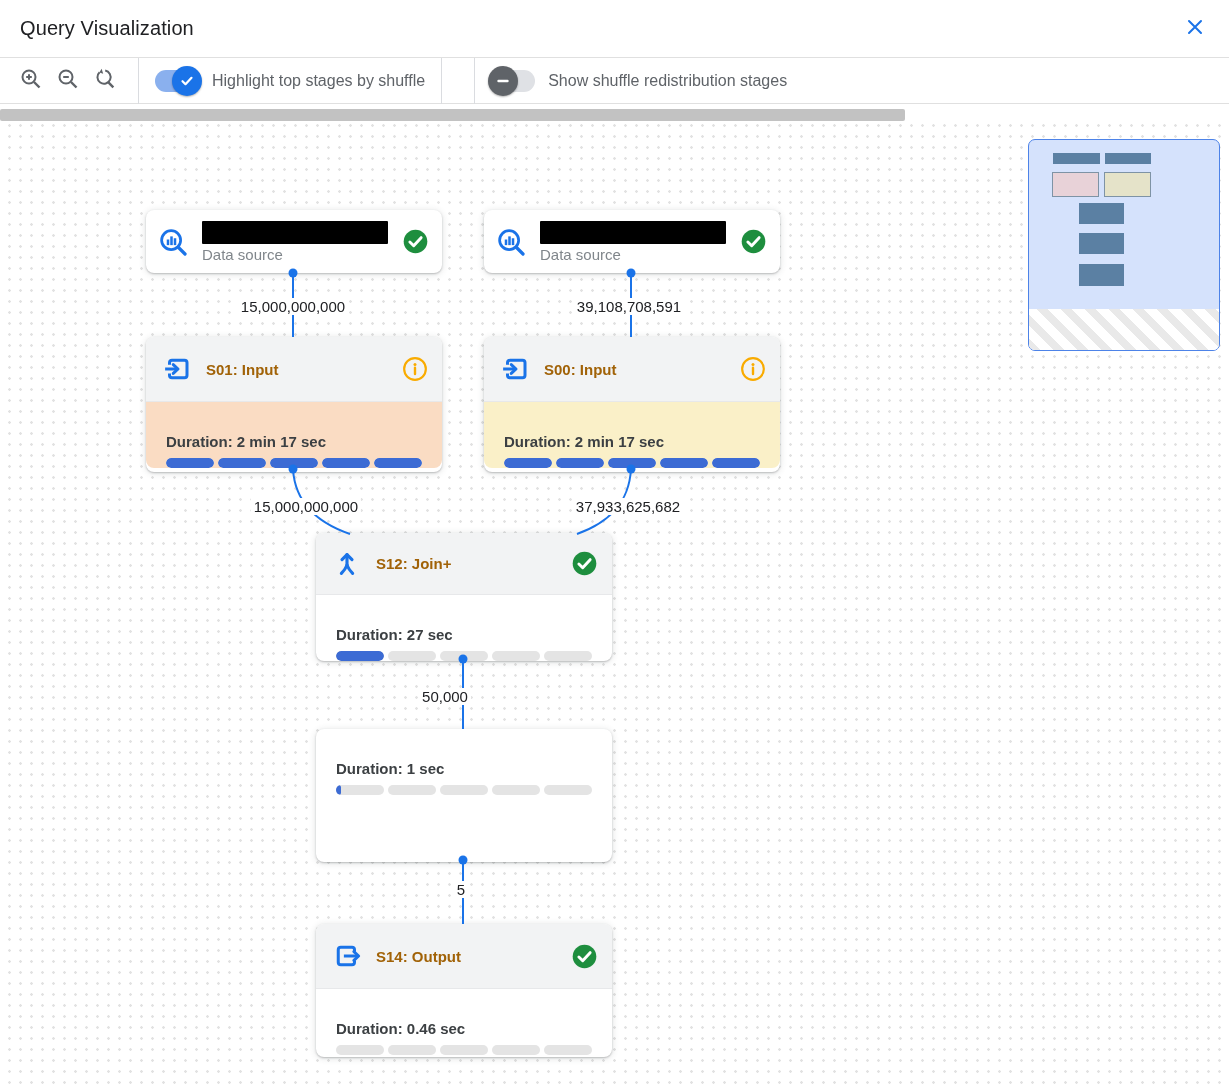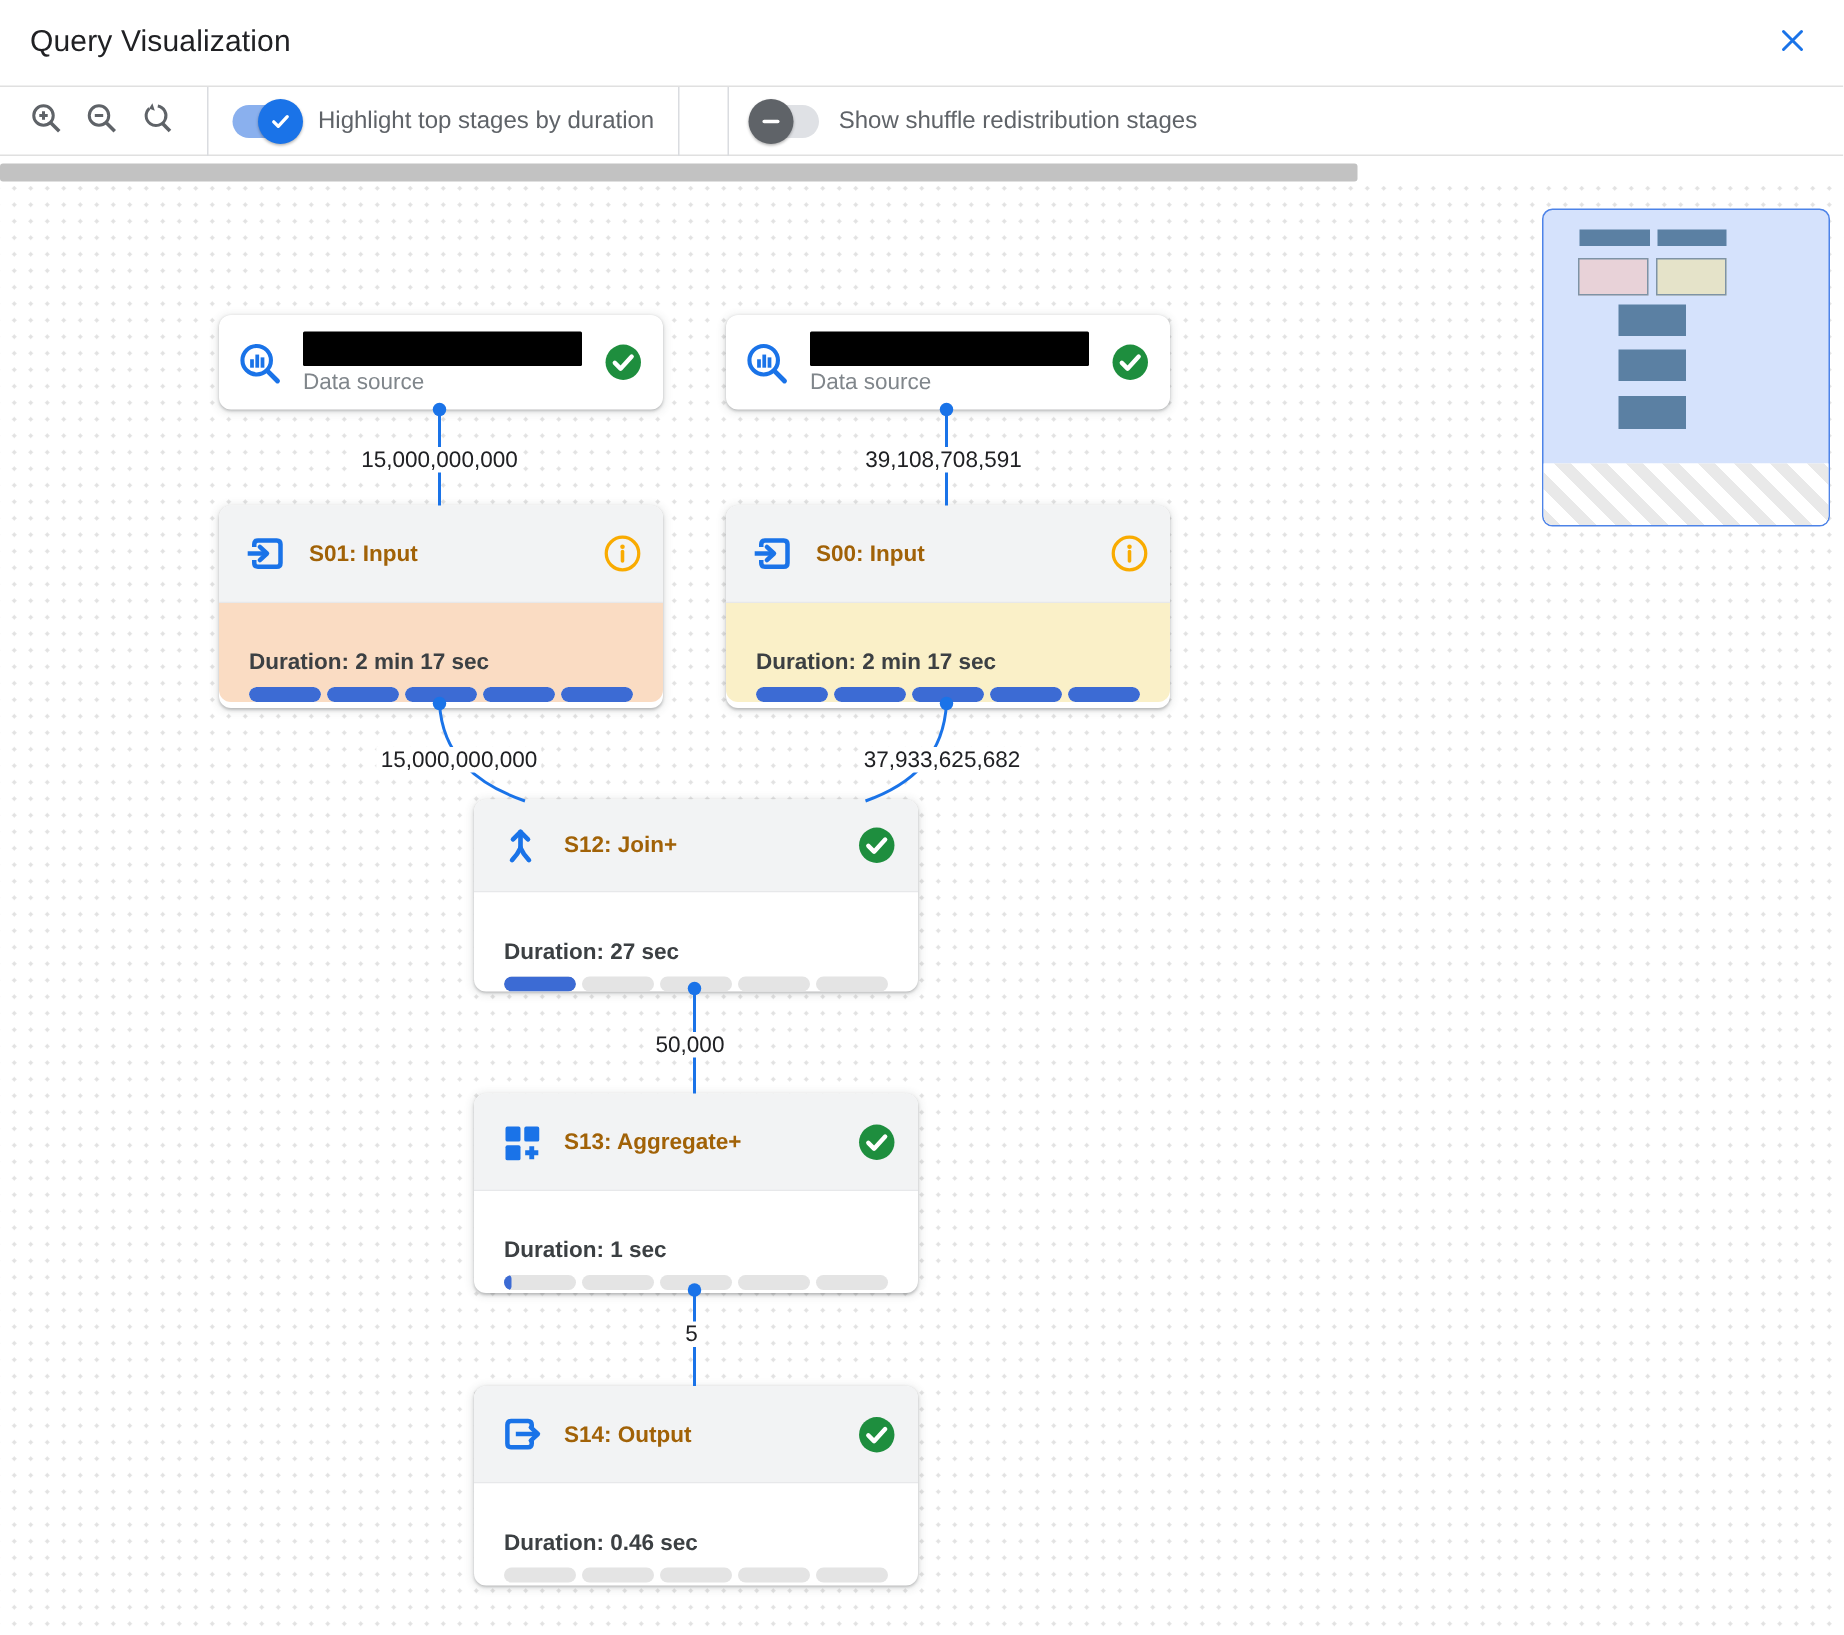--- a/index.html
+++ b/index.html
@@ -124,21 +124,21 @@
     <div class="toggle-group">
       <div class="switch on">
         <span class="track"></span>
         <span class="knob">
           <svg class="glyph-check" width="16" height="16" viewBox="0 0 16 16">
               <path d="M3.5 8.2 L6.5 11.2 L12.5 4.8" stroke="#fff" stroke-width="2.2" fill="none" stroke-linecap="round" stroke-linejoin="round"></path>
             </svg>
 
         </span>
       </div>
-      <span class="toggle-label">Highlight top stages by duration</span>
+      <span class="toggle-label">Highlight top stages by shuffle</span>
     </div>
     <div class="vdiv2"></div>
 
     <div class="vdiv2"></div>
 
     <div class="toggle-group">
       <div class="switch off">
         <span class="track"></span>
         <span class="knob">
 
@@ -171,21 +171,21 @@
           <circle cx="631" cy="365" r="4.5"></circle>
         <circle cx="463" cy="555" r="4.5"></circle>
           <circle cx="463" cy="756" r="4.5"></circle>
       </g>
     </svg>
 
     <div class="edge-label" style="left:293px; top:194px;">15,000,000,000</div>
     <div class="edge-label" style="left:629px; top:194px;">39,108,708,591</div>
     <div class="edge-label" style="left:306px; top:394px;">15,000,000,000</div>
     <div class="edge-label" style="left:628px; top:394px;">37,933,625,682</div>
-    <div class="edge-label" style="left:460px; top:584px;">50,000</div>
+    <div class="edge-label" style="left:445px; top:584px;">50,000</div>
     <div class="edge-label" style="left:461px; top:777px;">5</div>
 
     <div class="node ds-card" style="left:146px; top:106px;">
       <span class="nicon">
         <svg width="30" height="30" viewBox="0 0 24 24" fill="none">
           <circle cx="10.5" cy="10.5" r="7.6" stroke="#1a73e8" stroke-width="2.2"></circle>
           <path d="M16.6 16.6 L21.6 21.6" stroke="#1a73e8" stroke-width="2.6" stroke-linecap="round"></path>
           <rect x="7" y="10" width="2" height="4.5" fill="#1a73e8"></rect>
           <rect x="9.8" y="7.5" width="2" height="7" fill="#1a73e8"></rect>
           <rect x="12.6" y="9" width="2" height="5.5" fill="#1a73e8"></rect>
@@ -339,37 +339,20 @@
               <span class="fill" style="width: 0%;"></span>
             </span>
             <span class="seg">
               <span class="fill" style="width: 0%;"></span>
             </span>
         </div>
       </div>
     </div>
 
     <div class="node" style="left:316px; top:625px; height:133px;">
-      <div class="stage-head">
-        <span class="nicon">
-          <svg width="30" height="30" viewBox="0 0 24 24" fill="none">
-            <rect x="4" y="4" width="8" height="8" rx="1" fill="#1a73e8"></rect>
-            <rect x="14" y="4" width="8" height="8" rx="1" fill="#1a73e8"></rect>
-            <rect x="4" y="14" width="8" height="8" rx="1" fill="#1a73e8"></rect>
-            <path d="M18 14.5 V21.5 M14.5 18 H21.5" stroke="#1a73e8" stroke-width="2.6"></path>
-          </svg>
-        </span>
-        <span class="stage-title">S13: Aggregate+</span>
-        <span class="status">
-          <svg width="27" height="27" viewBox="0 0 24 24">
-              <circle cx="12" cy="12" r="10.5" fill="#1e8e3e"></circle>
-              <path d="M7 12.4 L10.4 15.8 L17 8.6" stroke="#fff" stroke-width="2.6" fill="none" stroke-linecap="round" stroke-linejoin="round"></path>
-            </svg>
-        </span>
-      </div>
       <div class="stage-body">
         <div class="duration-label">Duration: 1 sec</div>
         <div class="progress">
           <span class="seg">
               <span class="fill" style="width: 10%;"></span>
             </span>
             <span class="seg">
               <span class="fill" style="width: 0%;"></span>
             </span>
             <span class="seg">

